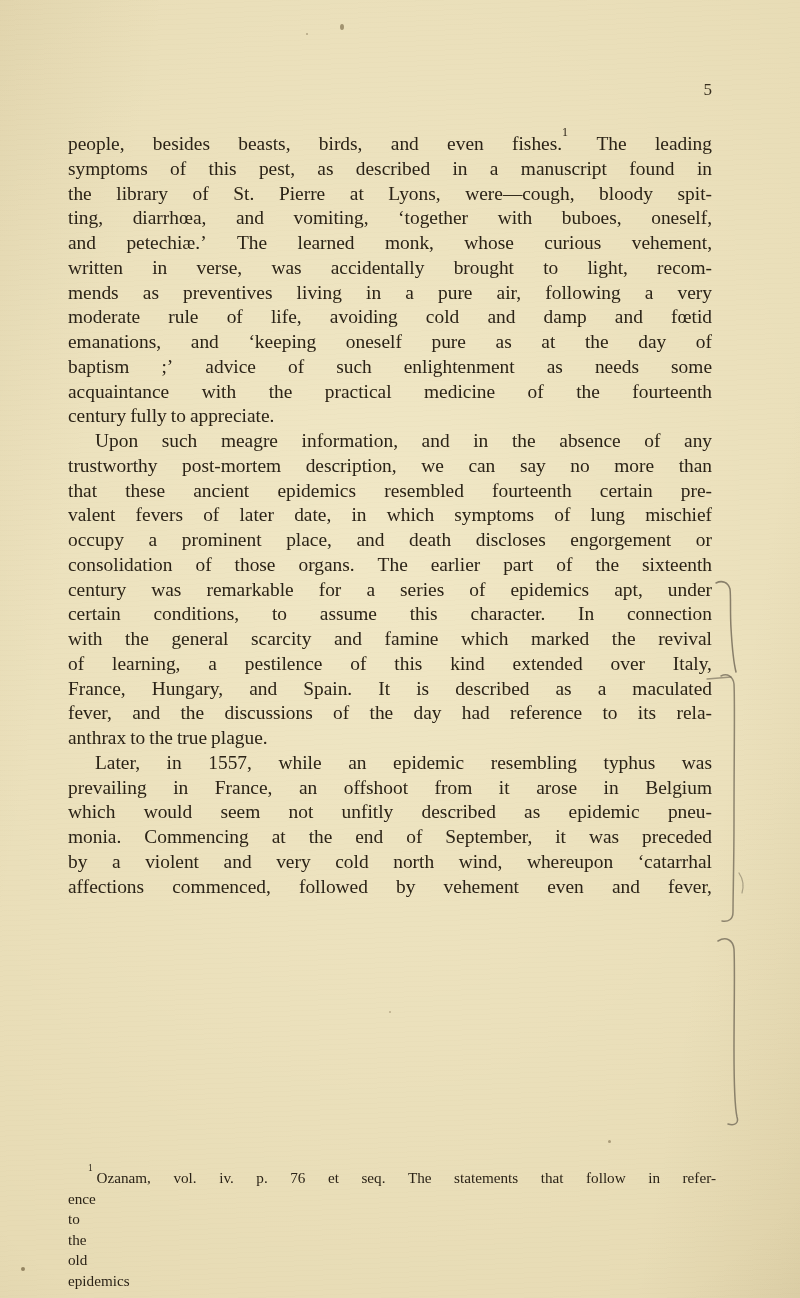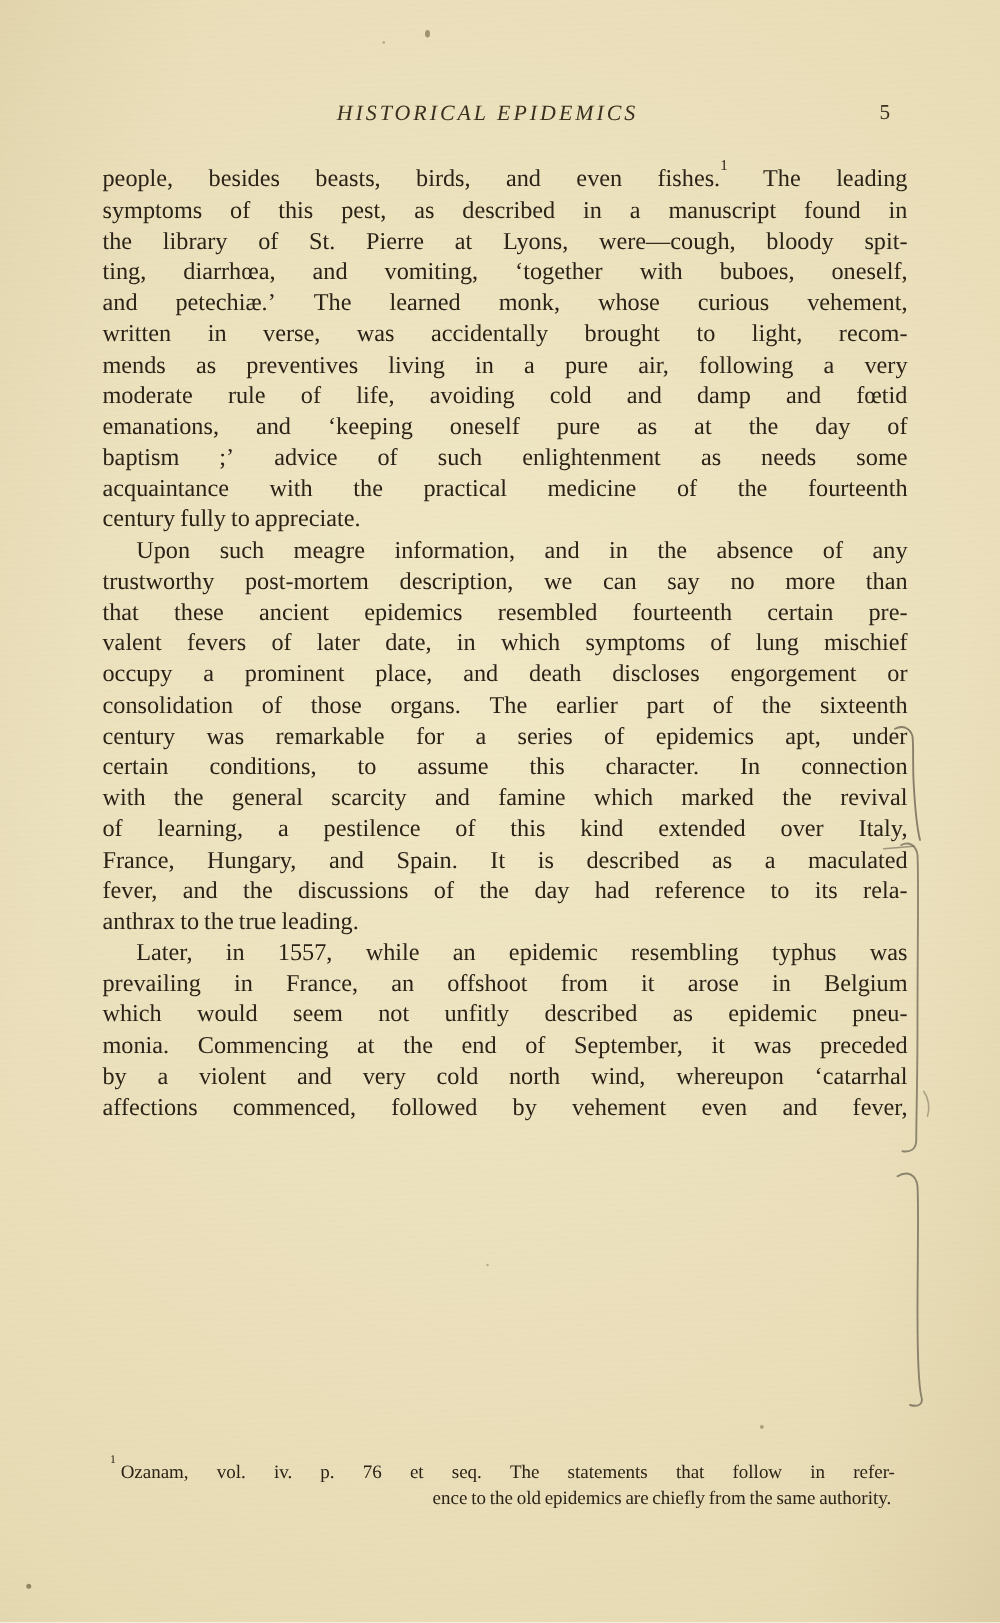--- a/index.html
+++ b/index.html
@@ -75,21 +75,20 @@
   }
 
   #body-text {
     position: absolute;
     top: 132px;
     left: 68px;
     width: 644px;
     font-size: 19.4px;
     line-height: 24.75px;
     color: #2b2317;
-    margin-left: 14px;
   }
 
   
   .ln {
     display: flex;
     white-space: pre;
     height: 24.75px;
   }
   .ln > span { display: inline-block; }
   
@@ -104,21 +103,21 @@
     top: 1168px;
     left: 68px;
     width: 648px;
     font-size: 15.2px;
     line-height: 20.5px;
     color: #2b2317;
   }
   #footnote .fn-ln { display: flex; white-space: pre; height: 20.5px; }
   #footnote .fn-ln .sp { flex: 1 1 auto; min-width: 3px; }
   #footnote .fn-ln.last .sp { flex: 0 0 auto; }
-  #footnote .fn-ln.last { justify-content: flex-end; }
+  #footnote .fn-ln.last { justify-content: flex-start; flex-direction: column; }
   #footnote .fn-indent { flex: 0 0 20px; }
 
   sup.fnref {
     font-size: 0.62em;
     vertical-align: super;
     line-height: 0;
   }
   .ital { }
 
   
@@ -138,21 +137,20 @@
   }
 </style>
 </head>
 <body>
 
 <div id="page">
 
   <div id="paper-texture"></div>
   <div id="paper-fibres"></div>
 
-  <div class="running-head">HISTORICAL EPIDEMICS</div>
 
   <div class="folio">5</div>
 
   <div id="body-text">
       <div class="ln"><span>people,</span><span class="sp"></span><span>besides</span><span class="sp"></span><span>beasts,</span><span class="sp"></span><span>birds,</span><span class="sp"></span><span>and</span><span class="sp"></span><span>even</span><span class="sp"></span><span>fishes.</span><sup class="fnref">1</sup><span class="sp"></span><span>The</span><span class="sp"></span><span>leading</span></div>
       <div class="ln"><span>symptoms</span><span class="sp"></span><span>of</span><span class="sp"></span><span>this</span><span class="sp"></span><span>pest,</span><span class="sp"></span><span>as</span><span class="sp"></span><span>described</span><span class="sp"></span><span>in</span><span class="sp"></span><span>a</span><span class="sp"></span><span>manuscript</span><span class="sp"></span><span>found</span><span class="sp"></span><span>in</span></div>
       <div class="ln"><span>the</span><span class="sp"></span><span>library</span><span class="sp"></span><span>of</span><span class="sp"></span><span>St.</span><span class="sp"></span><span>Pierre</span><span class="sp"></span><span>at</span><span class="sp"></span><span>Lyons,</span><span class="sp"></span><span>were—cough,</span><span class="sp"></span><span>bloody</span><span class="sp"></span><span>spit-</span></div>
       <div class="ln"><span>ting,</span><span class="sp"></span><span>diarrhœa,</span><span class="sp"></span><span>and</span><span class="sp"></span><span>vomiting,</span><span class="sp"></span><span>‘together</span><span class="sp"></span><span>with</span><span class="sp"></span><span>buboes,</span><span class="sp"></span><span>oneself,</span></div>
       <div class="ln"><span>and</span><span class="sp"></span><span>petechiæ.’</span><span class="sp"></span><span>The</span><span class="sp"></span><span>learned</span><span class="sp"></span><span>monk,</span><span class="sp"></span><span>whose</span><span class="sp"></span><span>curious</span><span class="sp"></span><span>vehement,</span></div>
       <div class="ln"><span>written</span><span class="sp"></span><span>in</span><span class="sp"></span><span>verse,</span><span class="sp"></span><span>was</span><span class="sp"></span><span>accidentally</span><span class="sp"></span><span>brought</span><span class="sp"></span><span>to</span><span class="sp"></span><span>light,</span><span class="sp"></span><span>recom-</span></div>
@@ -167,21 +165,21 @@
       <div class="ln"><span>that</span><span class="sp"></span><span>these</span><span class="sp"></span><span>ancient</span><span class="sp"></span><span>epidemics</span><span class="sp"></span><span>resembled</span><span class="sp"></span><span>fourteenth</span><span class="sp"></span><span>certain</span><span class="sp"></span><span>pre-</span></div>
       <div class="ln"><span>valent</span><span class="sp"></span><span>fevers</span><span class="sp"></span><span>of</span><span class="sp"></span><span>later</span><span class="sp"></span><span>date,</span><span class="sp"></span><span>in</span><span class="sp"></span><span>which</span><span class="sp"></span><span>symptoms</span><span class="sp"></span><span>of</span><span class="sp"></span><span>lung</span><span class="sp"></span><span>mischief</span></div>
       <div class="ln"><span>occupy</span><span class="sp"></span><span>a</span><span class="sp"></span><span>prominent</span><span class="sp"></span><span>place,</span><span class="sp"></span><span>and</span><span class="sp"></span><span>death</span><span class="sp"></span><span>discloses</span><span class="sp"></span><span>engorgement</span><span class="sp"></span><span>or</span></div>
       <div class="ln"><span>consolidation</span><span class="sp"></span><span>of</span><span class="sp"></span><span>those</span><span class="sp"></span><span>organs.</span><span class="sp"></span><span>The</span><span class="sp"></span><span>earlier</span><span class="sp"></span><span>part</span><span class="sp"></span><span>of</span><span class="sp"></span><span>the</span><span class="sp"></span><span>sixteenth</span></div>
       <div class="ln"><span>century</span><span class="sp"></span><span>was</span><span class="sp"></span><span>remarkable</span><span class="sp"></span><span>for</span><span class="sp"></span><span>a</span><span class="sp"></span><span>series</span><span class="sp"></span><span>of</span><span class="sp"></span><span>epidemics</span><span class="sp"></span><span>apt,</span><span class="sp"></span><span>under</span></div>
       <div class="ln"><span>certain</span><span class="sp"></span><span>conditions,</span><span class="sp"></span><span>to</span><span class="sp"></span><span>assume</span><span class="sp"></span><span>this</span><span class="sp"></span><span>character.</span><span class="sp"></span><span>In</span><span class="sp"></span><span>connection</span></div>
       <div class="ln"><span>with</span><span class="sp"></span><span>the</span><span class="sp"></span><span>general</span><span class="sp"></span><span>scarcity</span><span class="sp"></span><span>and</span><span class="sp"></span><span>famine</span><span class="sp"></span><span>which</span><span class="sp"></span><span>marked</span><span class="sp"></span><span>the</span><span class="sp"></span><span>revival</span></div>
       <div class="ln"><span>of</span><span class="sp"></span><span>learning,</span><span class="sp"></span><span>a</span><span class="sp"></span><span>pestilence</span><span class="sp"></span><span>of</span><span class="sp"></span><span>this</span><span class="sp"></span><span>kind</span><span class="sp"></span><span>extended</span><span class="sp"></span><span>over</span><span class="sp"></span><span>Italy,</span></div>
       <div class="ln"><span>France,</span><span class="sp"></span><span>Hungary,</span><span class="sp"></span><span>and</span><span class="sp"></span><span>Spain.</span><span class="sp"></span><span>It</span><span class="sp"></span><span>is</span><span class="sp"></span><span>described</span><span class="sp"></span><span>as</span><span class="sp"></span><span>a</span><span class="sp"></span><span>maculated</span></div>
       <div class="ln"><span>fever,</span><span class="sp"></span><span>and</span><span class="sp"></span><span>the</span><span class="sp"></span><span>discussions</span><span class="sp"></span><span>of</span><span class="sp"></span><span>the</span><span class="sp"></span><span>day</span><span class="sp"></span><span>had</span><span class="sp"></span><span>reference</span><span class="sp"></span><span>to</span><span class="sp"></span><span>its</span><span class="sp"></span><span>rela-</span></div>
-      <div class="ln last"><span>anthrax</span><span class="sp"></span><span>to</span><span class="sp"></span><span>the</span><span class="sp"></span><span>true</span><span class="sp"></span><span>leading.</span><span class="sp"></span></div>
+      <div class="ln last"><span>anthrax</span><span class="sp"></span><span>to</span><span class="sp"></span><span>the</span><span class="sp"></span><span>true</span><span class="sp"></span><span>plague.</span><span class="sp"></span></div>
       <div class="ln"><span class="indent"></span><span>Later,</span><span class="sp"></span><span>in</span><span class="sp"></span><span>1557,</span><span class="sp"></span><span>while</span><span class="sp"></span><span>an</span><span class="sp"></span><span>epidemic</span><span class="sp"></span><span>resembling</span><span class="sp"></span><span>typhus</span><span class="sp"></span><span>was</span></div>
       <div class="ln"><span>prevailing</span><span class="sp"></span><span>in</span><span class="sp"></span><span>France,</span><span class="sp"></span><span>an</span><span class="sp"></span><span>offshoot</span><span class="sp"></span><span>from</span><span class="sp"></span><span>it</span><span class="sp"></span><span>arose</span><span class="sp"></span><span>in</span><span class="sp"></span><span>Belgium</span></div>
       <div class="ln"><span>which</span><span class="sp"></span><span>would</span><span class="sp"></span><span>seem</span><span class="sp"></span><span>not</span><span class="sp"></span><span>unfitly</span><span class="sp"></span><span>described</span><span class="sp"></span><span>as</span><span class="sp"></span><span>epidemic</span><span class="sp"></span><span>pneu-</span></div>
       <div class="ln"><span>monia.</span><span class="sp"></span><span>Commencing</span><span class="sp"></span><span>at</span><span class="sp"></span><span>the</span><span class="sp"></span><span>end</span><span class="sp"></span><span>of</span><span class="sp"></span><span>September,</span><span class="sp"></span><span>it</span><span class="sp"></span><span>was</span><span class="sp"></span><span>preceded</span></div>
       <div class="ln"><span>by</span><span class="sp"></span><span>a</span><span class="sp"></span><span>violent</span><span class="sp"></span><span>and</span><span class="sp"></span><span>very</span><span class="sp"></span><span>cold</span><span class="sp"></span><span>north</span><span class="sp"></span><span>wind,</span><span class="sp"></span><span>whereupon</span><span class="sp"></span><span>‘catarrhal</span></div>
       <div class="ln"><span>affections</span><span class="sp"></span><span>commenced,</span><span class="sp"></span><span>followed</span><span class="sp"></span><span>by</span><span class="sp"></span><span>vehement</span><span class="sp"></span><span>even</span><span class="sp"></span><span>and</span><span class="sp"></span><span>fever,</span></div>
     </div>
 
   <div id="footnote">
       <div class="fn-ln"><span class="fn-indent"></span><sup class="fnref">1</sup><span> </span><span>Ozanam,</span><span class="sp"></span><span>vol.</span><span class="sp"></span><span>iv.</span><span class="sp"></span><span>p.</span><span class="sp"></span><span>76</span><span class="sp"></span><span class="ital">et</span><span class="sp"></span><span class="ital">seq.</span><span class="sp"></span><span>The</span><span class="sp"></span><span>statements</span><span class="sp"></span><span>that</span><span class="sp"></span><span>follow</span><span class="sp"></span><span>in</span><span class="sp"></span><span>refer-</span></div>

